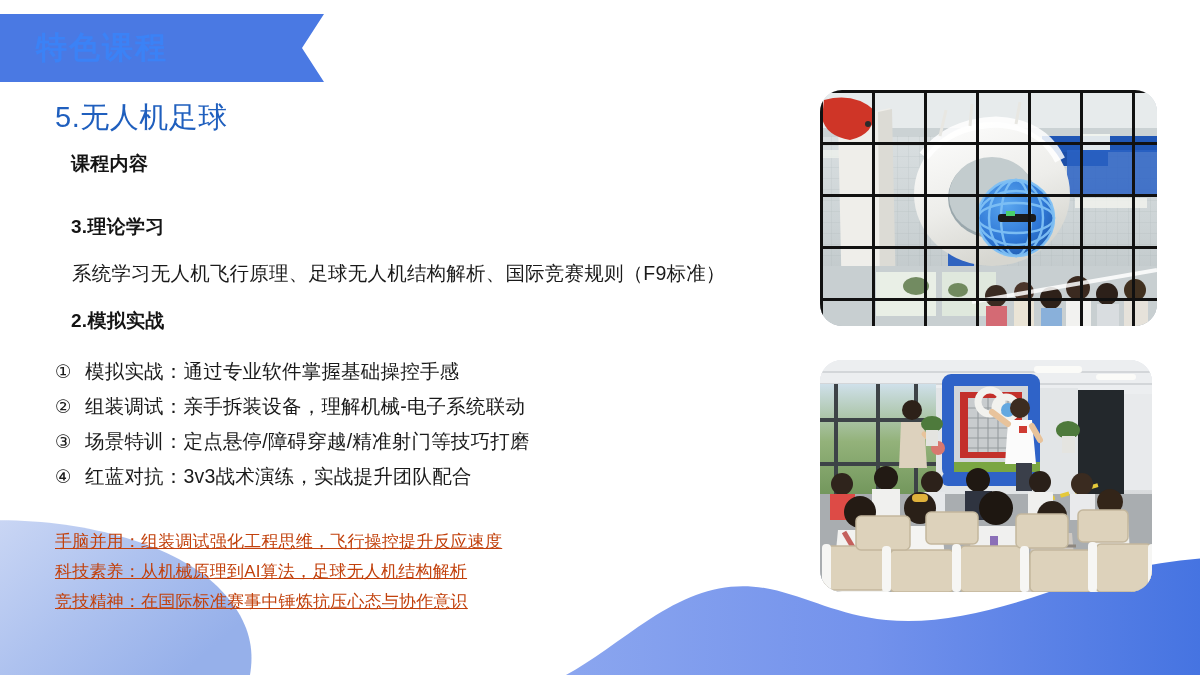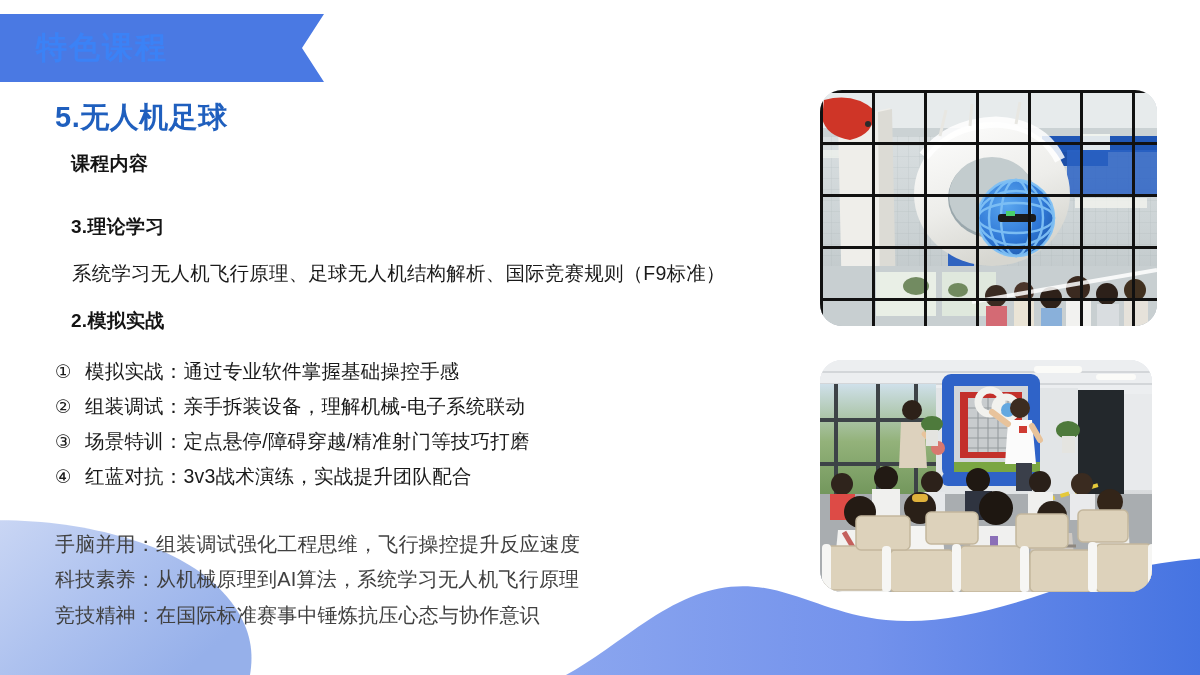--- a/index.html
+++ b/index.html
@@ -61,21 +61,21 @@
   
   .content {
     position: absolute;
     left: 55px;
     top: 100px;
     width: 760px;
   }
 
   .course-title {
     font-size: 29px;
-    font-weight: 700;
+    font-weight: 400;
     color: #1f5fbe;
     line-height: 1.18;
     letter-spacing: 0.5px;
     margin: 0 0 4px 0;
     white-space: nowrap;
   }
 
   .subhead {
     font-size: 19px;
     font-weight: 700;
@@ -120,25 +120,26 @@
   }
   .num-text { letter-spacing: 0.2px; }
 
   
   .ability-list {
     list-style: none;
     margin: 0;
     padding: 0;
   }
   .ability-item {
-    font-size: 20px;
-    color: #404040;
+    font-size: 17px;
+    color: #c2410c;
     line-height: 1.78;
     white-space: nowrap;
     letter-spacing: 0.2px;
+    text-decoration: underline;
   }
 
   
   .photo {
     position: absolute;
     border-radius: 22px;
     overflow: hidden;
     background: #cfd6e3;
   }
   #photo-drone-goal {
@@ -227,21 +228,21 @@
       </li>
     </ul>
 
     <div class="gap-lg"></div>
 
 
     <div class="gap-sm"></div>
 
     <ul class="ability-list">
       <li class="ability-item">手脑并用：组装调试强化工程思维，飞行操控提升反应速度</li>
-      <li class="ability-item">科技素养：从机械原理到AI算法，系统学习无人机飞行原理</li>
+      <li class="ability-item">科技素养：从机械原理到AI算法，足球无人机结构解析</li>
       <li class="ability-item">竞技精神：在国际标准赛事中锤炼抗压心态与协作意识</li>
     </ul>
 
   </div>
 
   <div class="photo" id="photo-drone-goal">
     <svg viewBox="0 0 337 236" preserveAspectRatio="xMidYMid slice">
       <defs>
         <linearGradient id="hallBg" x1="0" y1="0" x2="0" y2="1">
           <stop offset="0%" stop-color="#dfe4e6"></stop>

